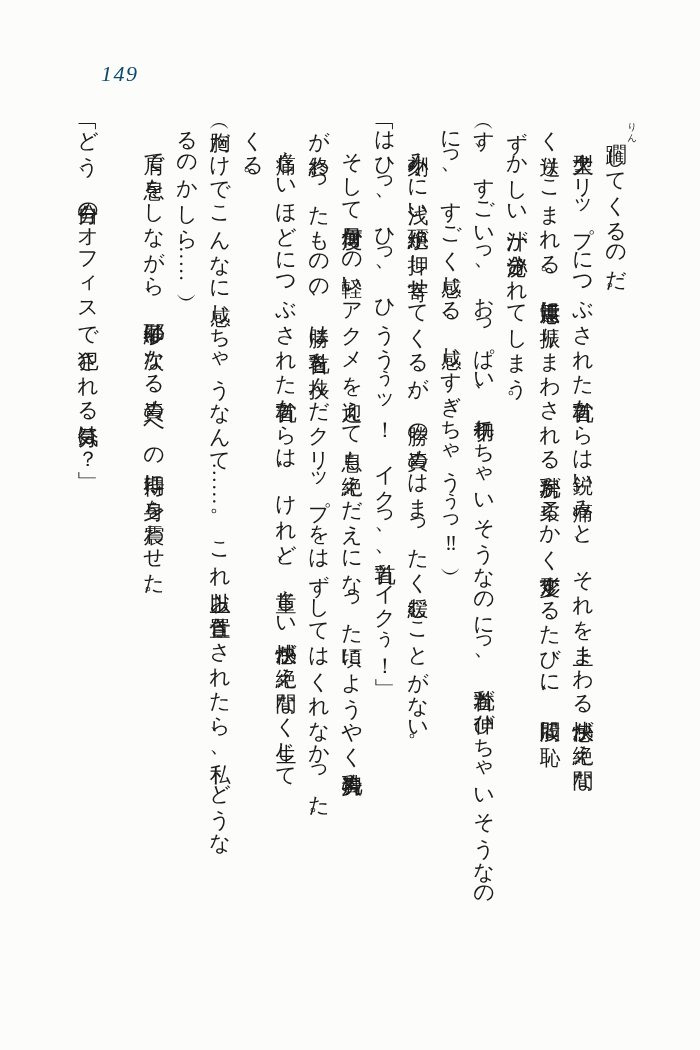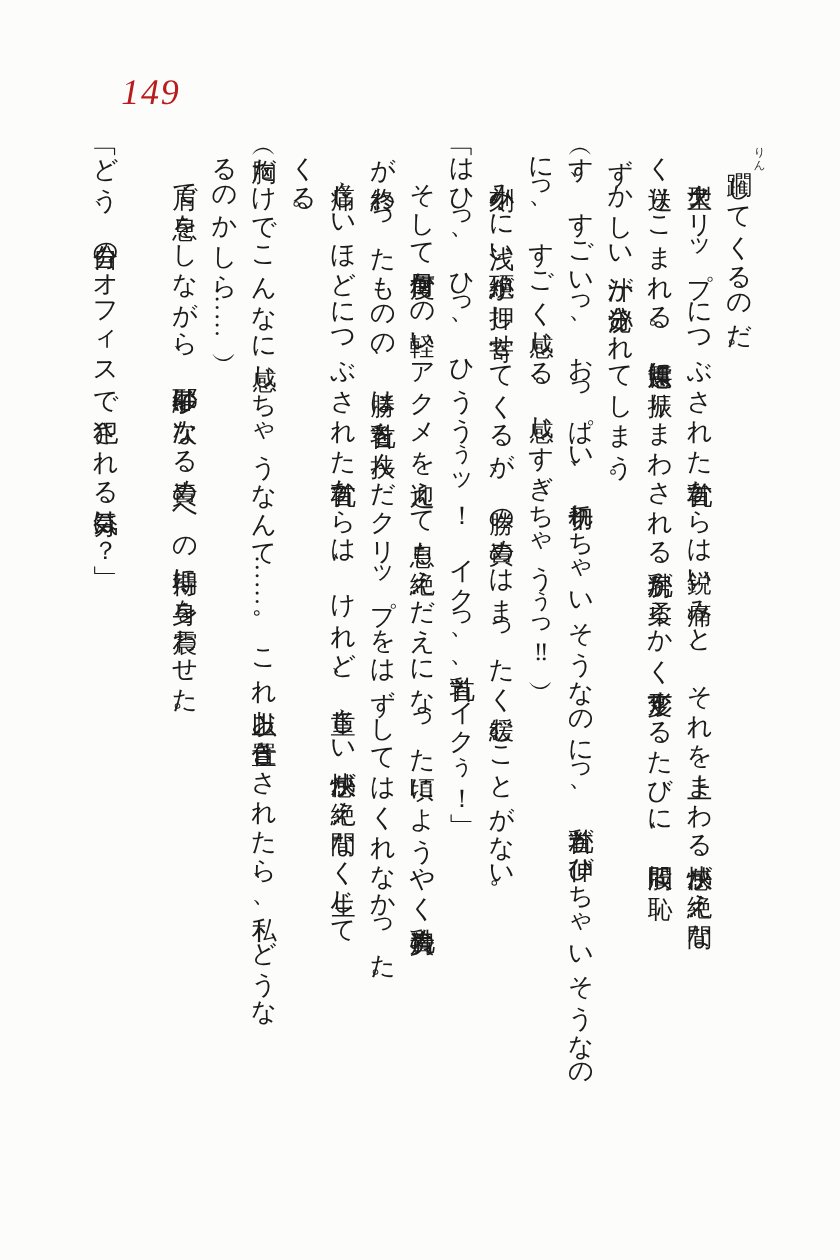--- a/index.html
+++ b/index.html
@@ -16,23 +16,23 @@
     height: 1050px;
     background: #fcfcfb;
     color: #1b1b1b;
     overflow: hidden;
   }
   .page-number {
     position: absolute;
     top: 61px;
     left: 101px;
     font-style: italic;
-    font-size: 30px;
+    font-size: 22px;
     letter-spacing: 1.5px;
-    color: #b91c1c;
+    color: #0c4a6e;
   }
   .text-block {
     position: absolute;
     top: 116px;
     right: 63px;
     height: 848px;
     writing-mode: vertical-rl;
     text-orientation: mixed;
     font-size: 21px;
     letter-spacing: 0.6px;

